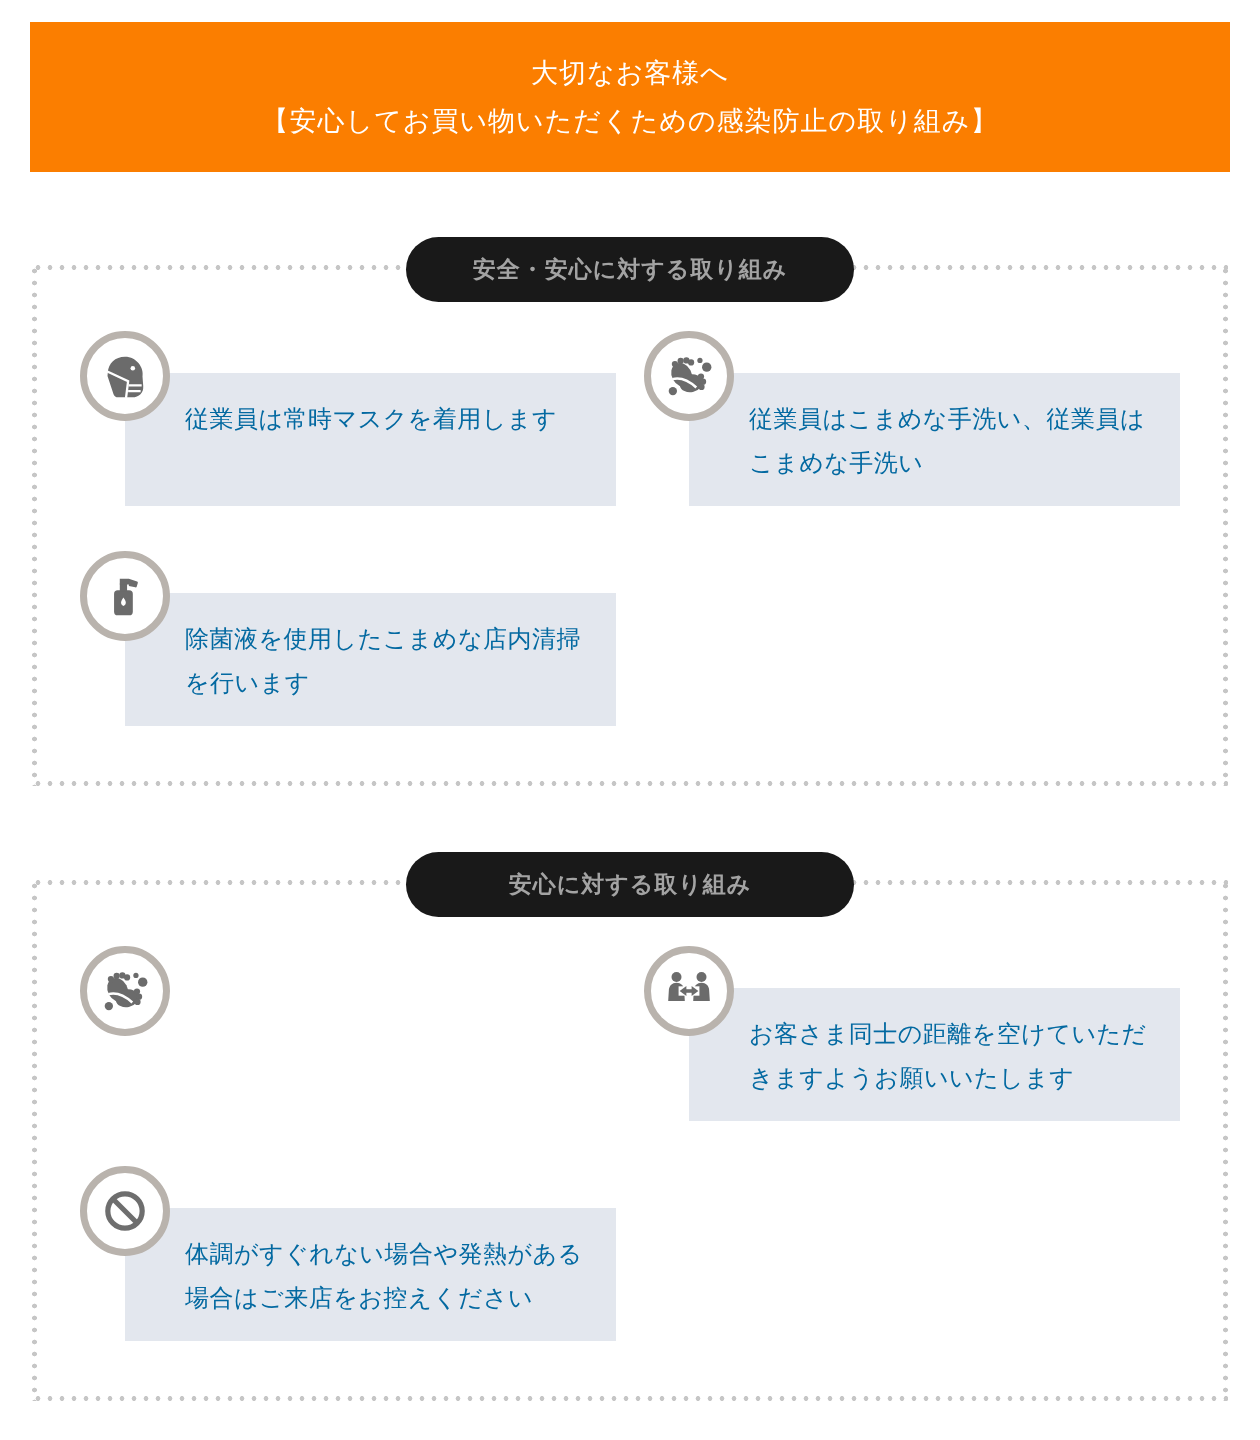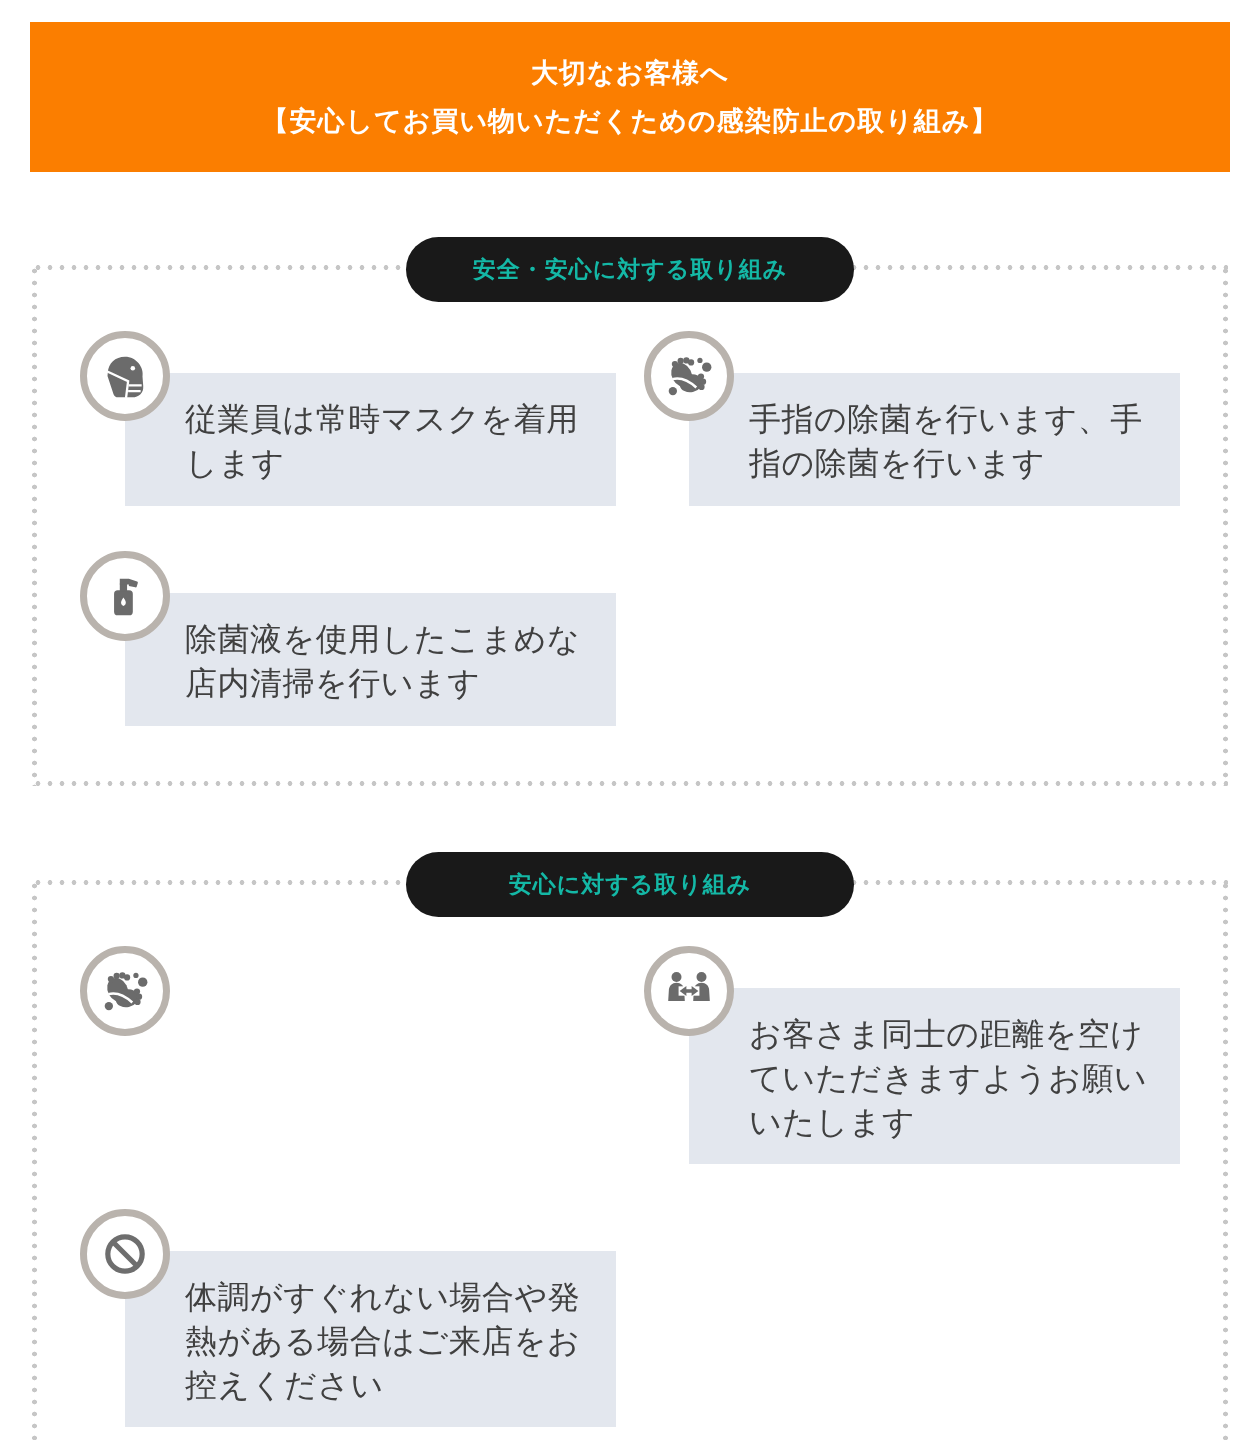--- a/index.html
+++ b/index.html
@@ -6,55 +6,55 @@
   body{
     width:1260px;height:1440px;overflow:hidden;position:relative;
     font-family:"Liberation Sans", sans-serif;
     -webkit-font-smoothing:antialiased;
   }
   
   .banner{
     margin:22px 30px 0 30px;height:150px;background:#fb7e00;
     display:flex;flex-direction:column;justify-content:center;align-items:center;gap:21px;
   }
-  .banner-line{color:#ffffff;font-size:27px;font-weight:700;line-height:1;letter-spacing:1px;text-align:right;}
+  .banner-line{color:#ffffff;font-size:27px;font-weight:400;line-height:1;letter-spacing:1px;text-align:right;}
   
   .panel{
     position:relative;margin:0 32px;padding:66px 48px 60px 48px;
     background-image:
       radial-gradient(circle, #c6c6c6 2.1px, rgba(0,0,0,0) 2.7px),
       radial-gradient(circle, #c6c6c6 2.1px, rgba(0,0,0,0) 2.7px),
       radial-gradient(circle, #c6c6c6 2.1px, rgba(0,0,0,0) 2.7px),
       radial-gradient(circle, #c6c6c6 2.1px, rgba(0,0,0,0) 2.7px);
     background-size:12px 5px,12px 5px,5px 12px,5px 12px;
     background-position:0 0,0 100%,0 0,100% 0;
     background-repeat:repeat-x,repeat-x,repeat-y,repeat-y;
   }
   .panel-1{margin-top:93px;}
   .panel-2{margin-top:94px;}
   .pill{
     position:absolute;top:-28px;left:50%;transform:translateX(-50%);
     width:448px;height:65px;border-radius:33px;background:#191919;
     display:flex;align-items:center;justify-content:center;
-    color:#14b8a6;font-size:23px;font-weight:700;letter-spacing:1px;white-space:nowrap;text-align:right;
+    color:#a3a3a3;font-size:23px;font-weight:700;letter-spacing:1px;white-space:nowrap;text-align:right;
   }
   .grid{display:grid;grid-template-columns:1fr 1fr;column-gap:28px;row-gap:45px;}
   
   .item{position:relative;display:flex;flex-direction:column;}
   .icon-circle{
     position:absolute;top:0;left:0;width:90px;height:90px;border-radius:50%;
     background:#ffffff;border:7px solid #b9b3ad;box-sizing:border-box;
     display:flex;align-items:center;justify-content:center;z-index:2;
   }
   .icon-circle svg{width:50px;height:50px;display:block;}
   .item-box{
     flex:1;margin:42px 0 0 45px;background:#e3e7ee;box-sizing:border-box;
     min-height:133px;padding:24px 30px 20px 60px;
   }
-  .item-box p{margin:0;font-size:32px;line-height:44px;color:#404040;letter-spacing:0.5px;}
+  .item-box p{margin:0;font-size:24px;line-height:44px;color:#0369a1;letter-spacing:0.5px;}
 </style>
 </head>
 <body>
 
 <div class="banner">
   <div class="banner-line">大切なお客様へ</div>
   <div class="banner-line">【安心してお買い物いただくための感染防止の取り組み】</div>
 </div>
 
 <div class="panel panel-1">
@@ -89,21 +89,21 @@
               <circle cx="37.5" cy="29.5" r="3"></circle>
               <circle cx="36" cy="34.5" r="3"></circle>
             <circle cx="34.5" cy="9" r="2.5"></circle>
               <circle cx="41" cy="15.5" r="4.5"></circle>
               <circle cx="8.5" cy="38.5" r="4"></circle>
           </g>
           <path d="M8 27 Q 19 24 31 35" stroke="#ffffff" stroke-width="2.4" fill="none"></path>
         </svg>
       </div>
       <div class="item-box">
-        <p>手指の除菌を行います、手指の除菌を行います</p>
+        <p>従業員はこまめな手洗い、従業員はこまめな手洗い</p>
       </div>
     </div>
 
     <div class="item">
       <div class="icon-circle">
         <svg viewBox="0 0 48 48">
           <g fill="#6b6b6b">
             <rect x="13.5" y="18.5" width="18" height="24" rx="3.5"></rect>
             <rect x="19" y="12" width="7" height="8"></rect>
             <path d="M19 7.5 h8.7 l7.9 2.6 q1 .3 .7 1.4 l-1 3.4 q-.3 1-1.4 .8 l-6.2-1.2 v-1.5 h-8.7 z"></path>

